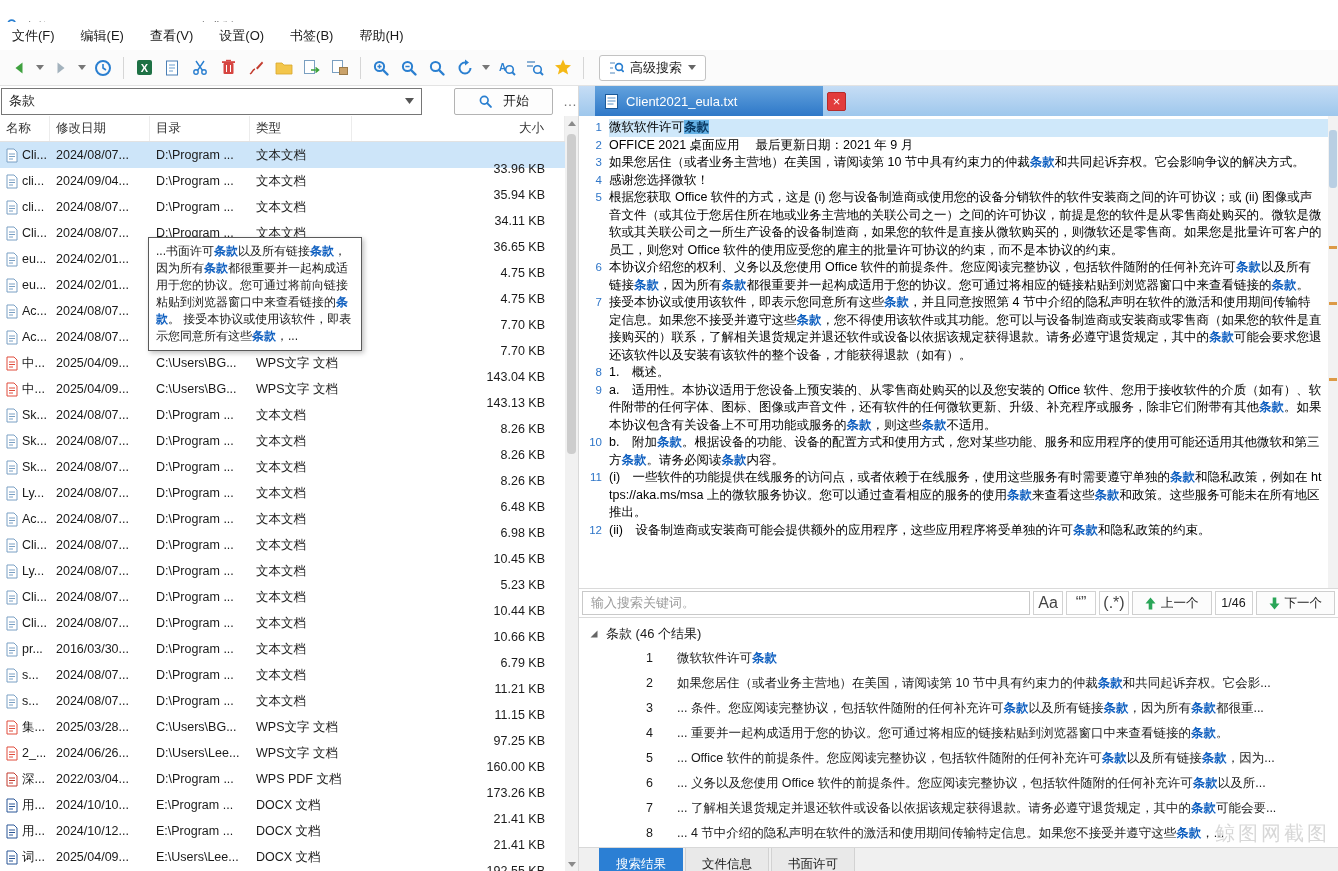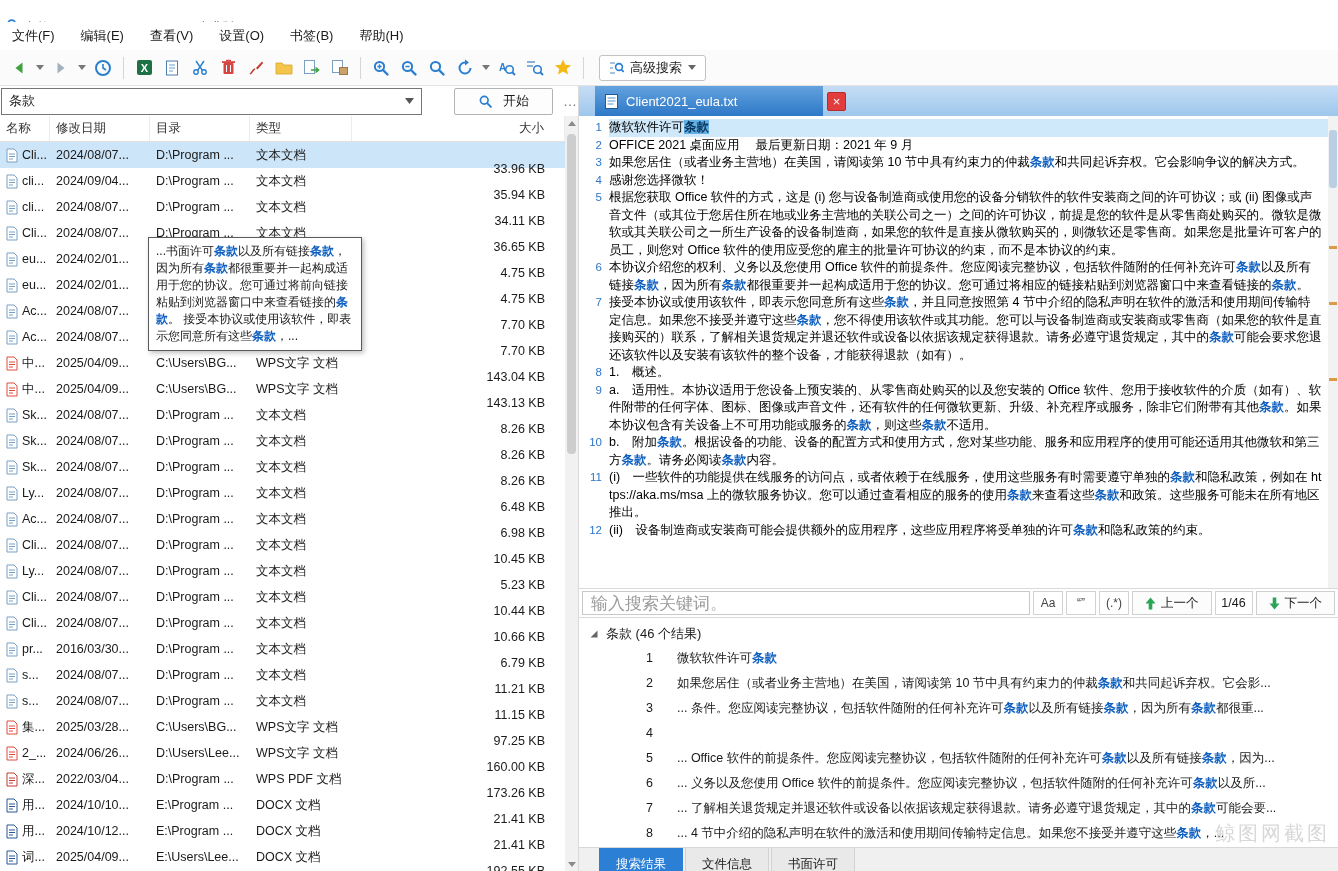--- a/index.html
+++ b/index.html
@@ -68,22 +68,22 @@
   .pline .txt { flex:1; word-break:break-all; padding-right:16px; color:#000; }
   .pline.sel .txt { background:#cfe8fa; }
   .hl { color:#1060c0; font-weight:bold; }
   .hlsel { background:#63b0e4; color:#08365e; font-weight:bold; }
   #pscroll { position:absolute; right:0; top:0; width:10px; height:100%; background:#f2f2f2; }
   #pscroll .thumb { position:absolute; left:1px; right:1px; top:14px; height:58px; background:#b9cfe3; border-radius:3px; }
   .pmark { position:absolute; left:1px; right:1px; height:3px; background:#dc9a46; }
 
   
   #findbar { height:30px; display:flex; align-items:center; border-top:1px solid #dadada; border-bottom:1px solid #dadada; background:#fff; padding:0 3px; gap:3px; flex-shrink:0; }
-  .find-input { flex:1; height:24px; border:1px solid #c9c9c9; color:#9b9b9b; font-size:17px; padding:0 8px; display:flex; align-items:center; }
-  .opt-btn { width:30px; height:24px; border:1px solid #d2d2d2; background:#fff; display:flex; align-items:center; justify-content:center; font-size:12px; color:#444; }
+  .find-input { flex:1; height:24px; border:1px solid #c9c9c9; color:#9b9b9b; font-size:13px; padding:0 8px; display:flex; align-items:center; }
+  .opt-btn { width:30px; height:24px; border:1px solid #d2d2d2; background:#fff; display:flex; align-items:center; justify-content:center; font-size:16px; color:#444; }
   .nav-btn { height:24px; border:1px solid #cfcfcf; background:#fcfcfc; display:flex; align-items:center; gap:5px; padding:0 12px; font-size:12.5px; }
   .counter { min-width:38px; height:24px; border:1px solid #d2d2d2; display:flex; align-items:center; justify-content:center; font-size:12.5px; }
 
   
   #results { flex:1; overflow:hidden; background:#fff; padding-top:4px; }
   .res-header { display:flex; align-items:center; gap:7px; font-size:13px; height:24px; padding-left:10px; }
   .res-item { display:flex; font-size:12.5px; line-height:25px; height:25px; }
   .res-item .rno { width:98px; flex-shrink:0; text-align:right; padding-right:24px; }
   .res-item .rtxt { flex:1; white-space:nowrap; overflow:hidden; padding-right:6px; }
 
@@ -902,20 +902,21 @@
         <div class="res-item">
           <span class="rno">2</span>
           <span class="rtxt"><span>如果您居住（或者业务主营地）在美国，请阅读第 10 节中具有约束力的仲裁</span><span class="hl">条款</span><span>和共同起诉弃权。它会影...</span></span>
         </div>
         <div class="res-item">
           <span class="rno">3</span>
           <span class="rtxt"><span>... 条件。您应阅读完整协议，包括软件随附的任何补充许可</span><span class="hl">条款</span><span>以及所有链接</span><span class="hl">条款</span><span>，因为所有</span><span class="hl">条款</span><span>都很重...</span></span>
         </div>
         <div class="res-item">
           <span class="rno">4</span>
+          <span class="rtxt"><span>... 重要并一起构成适用于您的协议。您可通过将相应的链接粘贴到浏览器窗口中来查看链接的</span><span class="hl">条款</span><span>。</span></span>
         </div>
         <div class="res-item">
           <span class="rno">5</span>
           <span class="rtxt"><span>... Office 软件的前提条件。您应阅读完整协议，包括软件随附的任何补充许可</span><span class="hl">条款</span><span>以及所有链接</span><span class="hl">条款</span><span>，因为...</span></span>
         </div>
         <div class="res-item">
           <span class="rno">6</span>
           <span class="rtxt"><span>... 义务以及您使用 Office 软件的前提条件。您应阅读完整协议，包括软件随附的任何补充许可</span><span class="hl">条款</span><span>以及所...</span></span>
         </div>
         <div class="res-item">

